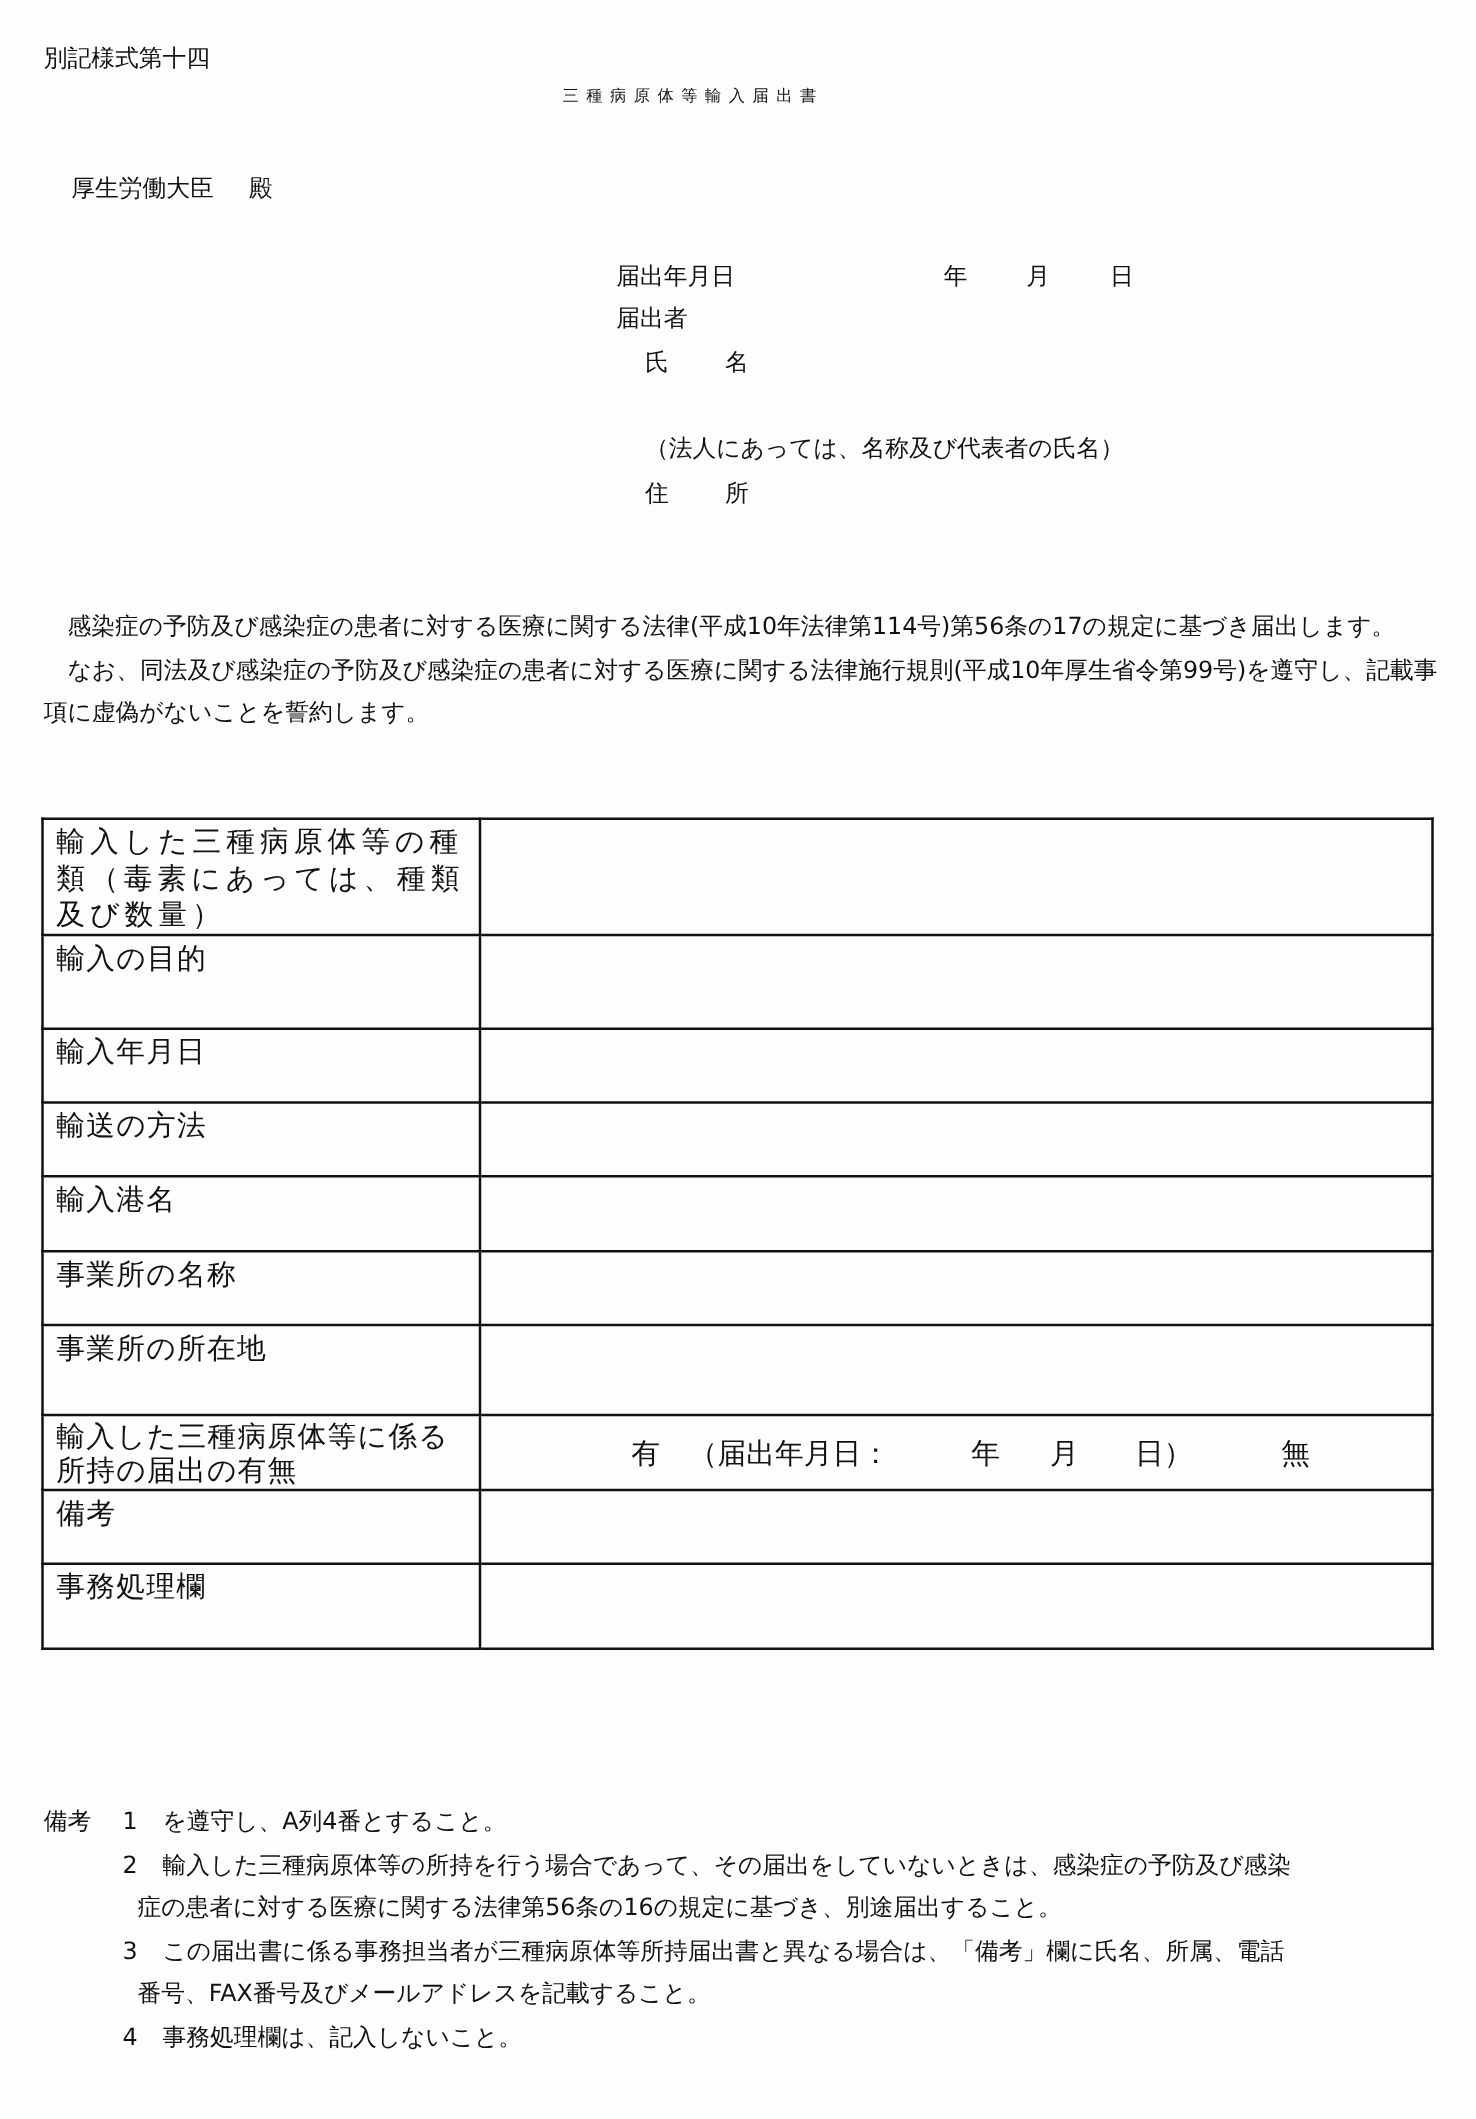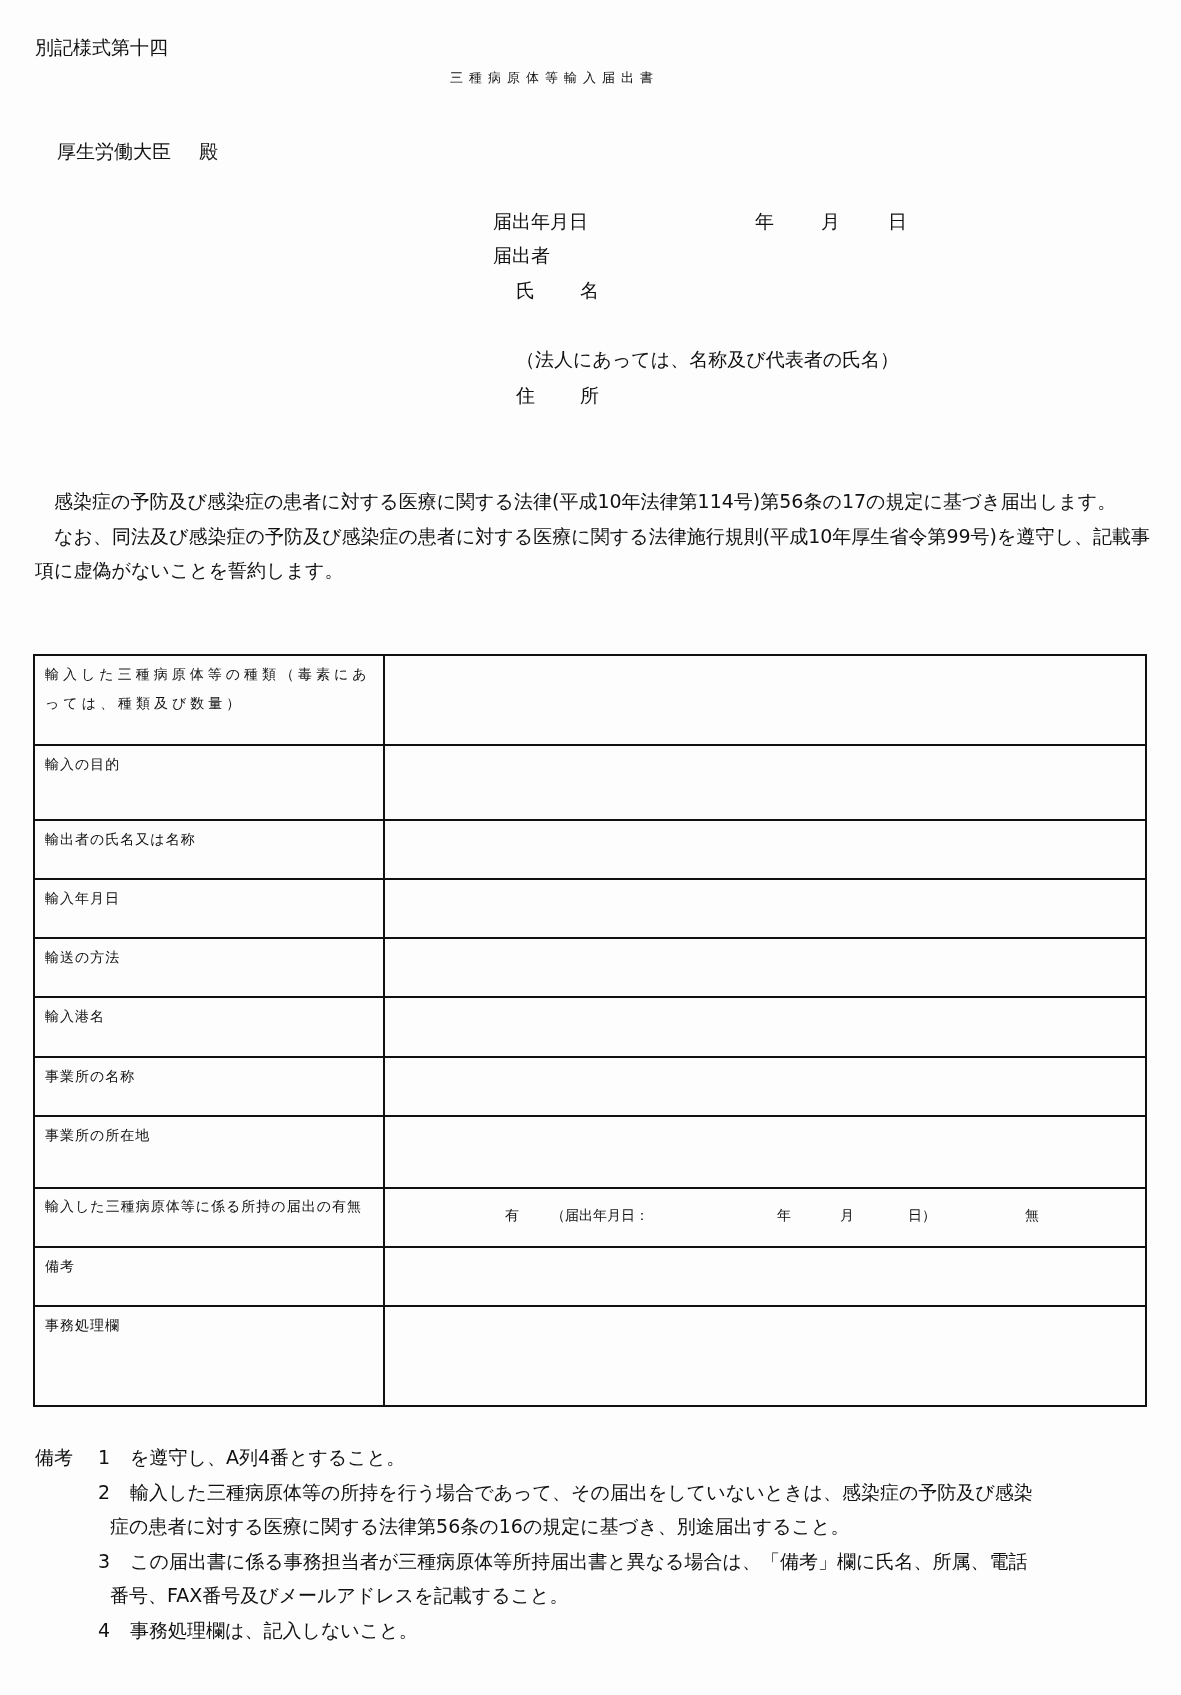--- a/index.html
+++ b/index.html
@@ -26,21 +26,21 @@
   #addr-label-b { left: 580px; top: 386px; }
 
   #declaration { position: absolute; left: 35px; top: 484px; width: 1115px; line-height: 34.5px; }
   #declaration p { margin: 0; text-indent: 1em; text-align: justify; text-align-last: left; }
 
   #form-table {
     position: absolute; left: 33px; top: 654px; width: 1114px;
     border-collapse: collapse; table-layout: fixed;
   }
   #form-table td {
-    border: 2px solid #111; vertical-align: top; padding: 0; font-size: 14px;
+    border: 2px solid #111; vertical-align: top; padding: 0; font-size: 23px;
   }
   #form-table td.lbl { width: 330px; padding: 4px 8px 0 10px; line-height: 29px; letter-spacing: 1px; }
   #form-table td.lbl.wide { letter-spacing: 4px; }
   #form-table td.val { }
   #form-table td.yn { vertical-align: middle; text-align: left; }
   .yn-wrap { position: relative; height: 20px; }
   .yn-wrap span { position: absolute; top: 0; white-space: nowrap; line-height: 1; }
 
   #notes { position: absolute; left: 35px; top: 1440px; width: 1115px; line-height: 34.5px; }
   .note-line { position: relative; white-space: nowrap; }
@@ -76,24 +76,20 @@
   <tbody>
       <tr style="height:90px">
     <td class="lbl wide">輸入した三種病原体等の種類（毒素にあっては、種類及び数量）</td>
     <td class="val"></td>
   </tr>
   <tr style="height:75px">
     <td class="lbl">輸入の目的</td>
     <td class="val"></td>
   </tr>
   <tr style="height:59px">
-    <td class="lbl">輸出者の氏名又は名称</td>
-    <td class="val"></td>
-  </tr>
-  <tr style="height:59px">
     <td class="lbl">輸入年月日</td>
     <td class="val"></td>
   </tr>
   <tr style="height:59px">
     <td class="lbl">輸送の方法</td>
     <td class="val"></td>
   </tr>
   <tr style="height:60px">
     <td class="lbl">輸入港名</td>
     <td class="val"></td>
@@ -116,21 +112,21 @@
         <span style="left:455px">月</span>
         <span style="left:523px">日）</span>
         <span style="left:640px">無</span>
       </div>
     </td>
   </tr>
   <tr style="height:59px">
     <td class="lbl">備考</td>
     <td class="val"></td>
   </tr>
-  <tr style="height:100px">
+  <tr style="height:68px">
     <td class="lbl">事務処理欄</td>
     <td class="val"></td>
   </tr>
 </tbody>
   </table>
 
 <div id="notes">
   <div class="note-line" style="height:34.5px">
     <span class="note-head">備考</span>
     <span class="note-num">1</span>

